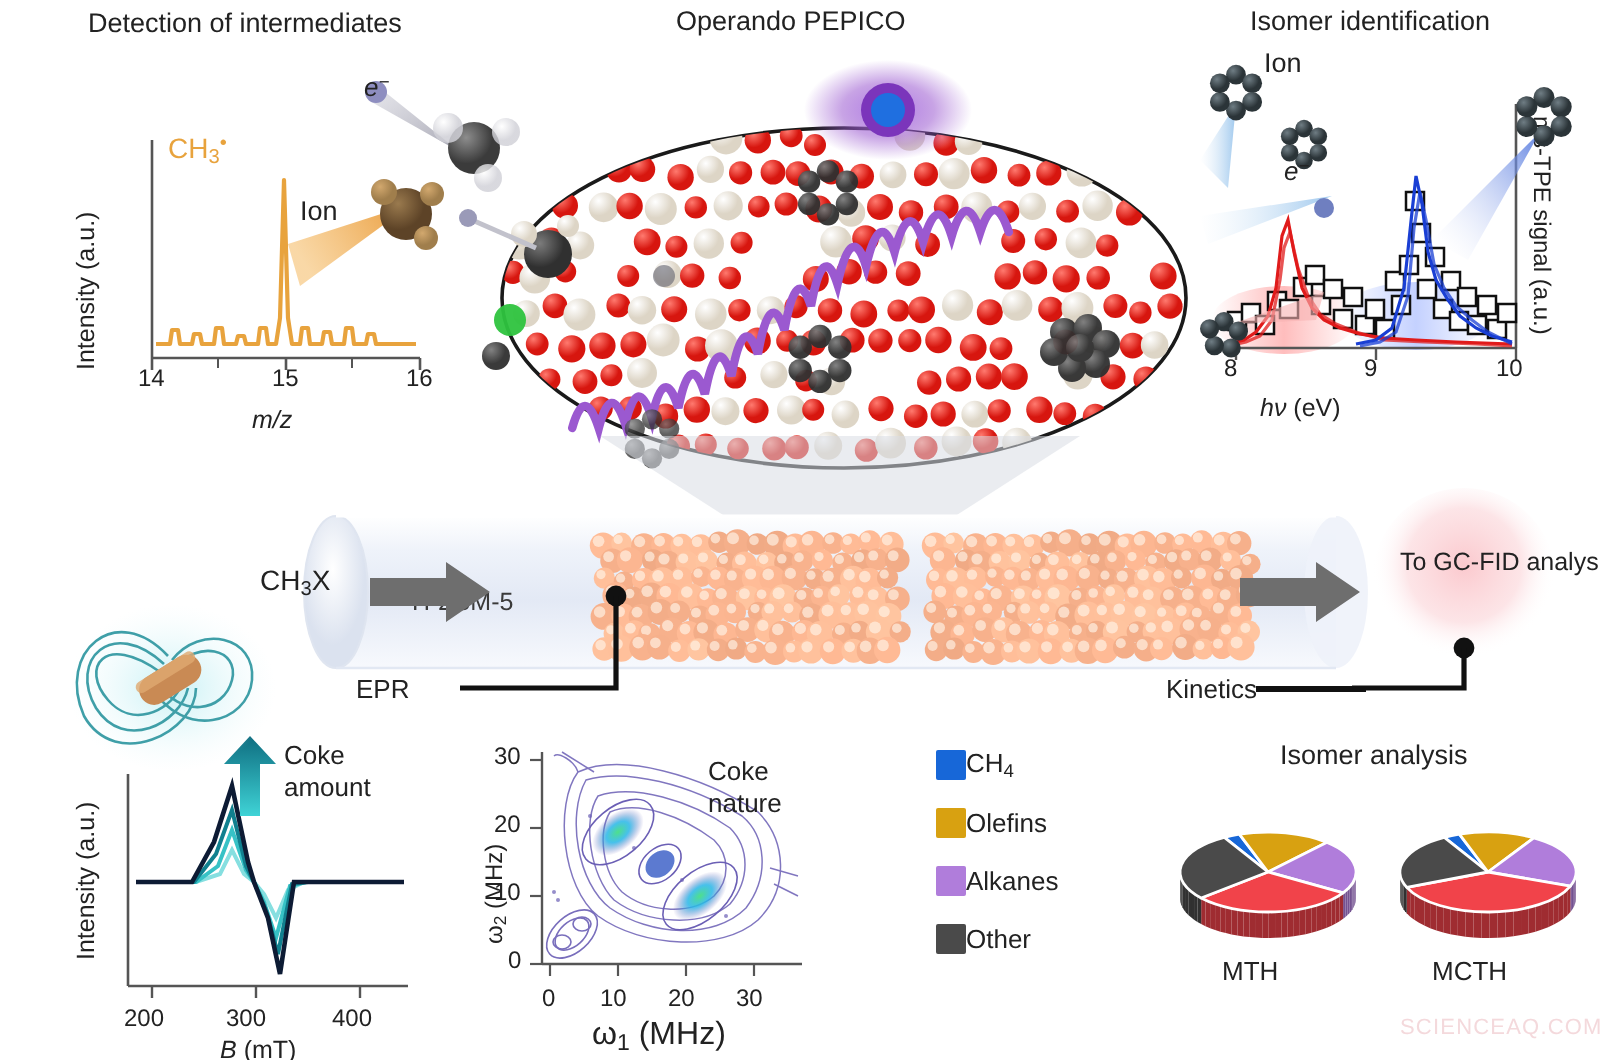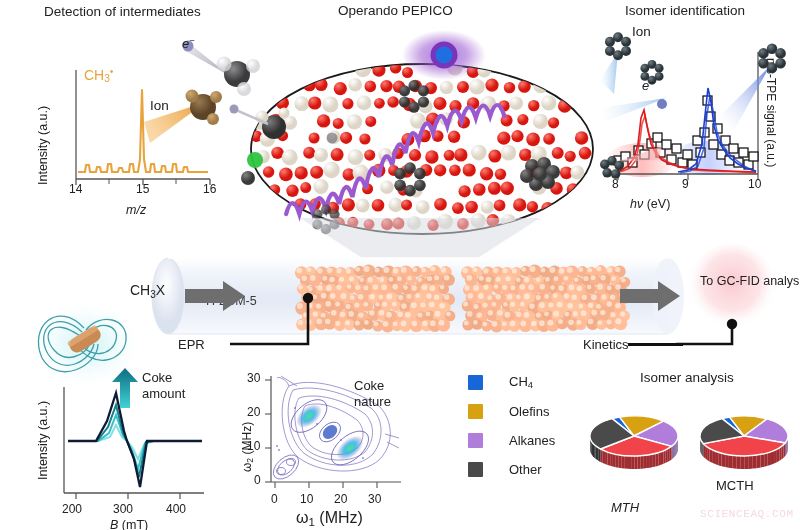--- a/index.html
+++ b/index.html
@@ -13,23 +13,23 @@
   .ttl{font-size:13.5px;color:#222;white-space:nowrap;}
   .lbl{font-size:12.5px;color:#222;white-space:nowrap;}
   .tick{font-size:12px;color:#222;}
   .axname{font-size:12.5px;color:#222;white-space:nowrap;}
   .rot90{transform:rotate(-90deg);transform-origin:left top;}
   .rot90cw{transform:rotate(90deg);transform-origin:left top;}
   .ital{font-style:italic;}
   sub{font-size:72%;vertical-align:-0.25em;}
   sup{font-size:72%;vertical-align:0.45em;}
   .swatch{width:15px;height:15px;display:inline-block;vertical-align:middle;border-radius:1px;}
-  .legrow{display:flex;align-items:center;gap:26px;height:29px;}
+  .legrow{display:flex;align-items:center;gap:0;height:29px;}
   .legtxt{font-size:13px;color:#222;}
-  .wm{font-size:11px;color:#f4d9dc;letter-spacing:.6px;font-family:Liberation Mono, monospace;}
+  .wm{font-size:11px;color:#f4d9dc;letter-spacing:.6px;font-family:Liberation Sans, sans-serif;}
   svg{display:block;overflow:visible;}
 </style>
 </head>
 <body>
 
 <div class="fig">
 
   <div class="abs ttl" style="left:44px;top:4px;">Detection of intermediates</div>
   <div class="abs ttl" style="left:338px;top:3px;">Operando PEPICO</div>
   <div class="abs ttl" style="left:625px;top:3px;">Isomer identification</div>
@@ -1213,21 +1213,21 @@
         <path d="M9.207730841162821,32.65374860538851 L8.613413806209756,31.327947598249757 L8.613413806209756,44.32794759824976 L9.207730841162821,45.65374860538851 Z" fill="rgb(49,49,49)" stroke="none"></path>
         <path d="M8.613413806209756,31.327947598249757 L8.217669165905171,29.986915189384725 L8.217669165905171,42.986915189384725 L8.613413806209756,44.32794759824976 Z" fill="rgb(49,49,49)" stroke="none"></path>
         <path d="M8.217669165905171,29.986915189384725 L8.022308170402368,28.636789036537234 L8.022308170402368,41.63678903653724 L8.217669165905171,42.986915189384725 Z" fill="rgb(49,49,49)" stroke="none"></path>
         <path d="M52,28 L30.137273934875587,10.643616406447002 A44,20 0 0,1 37.67949926332544,9.088924608882397 Z" fill="#1767d8" stroke="#ffffff" stroke-width="1.4" stroke-linejoin="round"></path>
         <path d="M52,28 L37.67949926332544,9.088924608882397 A44,20 0 0,1 81.55922987763955,13.185360650423208 Z" fill="#d8a111" stroke="#ffffff" stroke-width="1.4" stroke-linejoin="round"></path>
         <path d="M52,28 L81.55922987763955,13.185360650423208 A44,20 0 0,1 89.55375633852597,38.42203824454647 Z" fill="#b07ddb" stroke="#ffffff" stroke-width="1.4" stroke-linejoin="round"></path>
         <path d="M52,28 L89.55375633852597,38.42203824454647 A44,20 0 0,1 18.588966840562478,41.013842465098385 Z" fill="#f1434a" stroke="#ffffff" stroke-width="1.4" stroke-linejoin="round"></path>
         <path d="M52,28 L18.588966840562478,41.013842465098385 A44,20 0 0,1 30.137273934875594,10.643616406447002 Z" fill="#4a4a4a" stroke="#ffffff" stroke-width="1.4" stroke-linejoin="round"></path>
       </svg>
   </div>
-  <div class="abs lbl" style="left:611px;top:500px;font-size:13px;font-style:italic;">MTH</div>
+  <div class="abs lbl" style="left:611px;top:478px;font-size:13px;">MTH</div>
 
   <div class="abs" style="left:692px;top:408px;width:105px;height:66px;">
     <svg width="105" height="66" viewBox="0 0 105 66" id="pieB">
         <path d="M95.99655596600837,27.749767409893185 L95.96364552678246,28.81284522169097 L95.96364552678246,41.81284522169097 L95.99655596600837,40.74976740989318 Z" fill="rgb(116,82,145)" stroke="none"></path>
         <path d="M95.96364552678246,28.81284522169097 L95.80649841792592,29.873626017805506 L95.80649841792592,42.873626017805506 L95.96364552678246,41.81284522169097 Z" fill="rgb(116,82,145)" stroke="none"></path>
         <path d="M95.80649841792592,29.873626017805506 L95.52555872075217,30.929112142520605 L95.52555872075217,43.92911214252061 L95.80649841792592,42.873626017805506 Z" fill="rgb(116,82,145)" stroke="none"></path>
         <path d="M95.52555872075217,30.929112142520605 L95.12162034149725,31.97632090230837 L95.12162034149725,44.97632090230837 L95.52555872075217,43.92911214252061 Z" fill="rgb(116,82,145)" stroke="none"></path>
         <path d="M95.12162034149725,31.97632090230837 L94.59582476782381,33.01229299460948 L94.59582476782381,46.01229299460948 L95.12162034149725,44.97632090230837 Z" fill="rgb(116,82,145)" stroke="none"></path>
         <path d="M94.59582476782381,33.01229299460948 L93.94965784309628,34.03410087051312 L93.94965784309628,47.03410087051312 L94.59582476782381,46.01229299460948 Z" fill="rgb(116,82,145)" stroke="none"></path>
         <path d="M93.94965784309628,34.03410087051312 L93.18494556754254,35.03885700770435 L93.18494556754254,48.03885700770435 L93.94965784309628,47.03410087051312 Z" fill="rgb(116,82,145)" stroke="none"></path>

